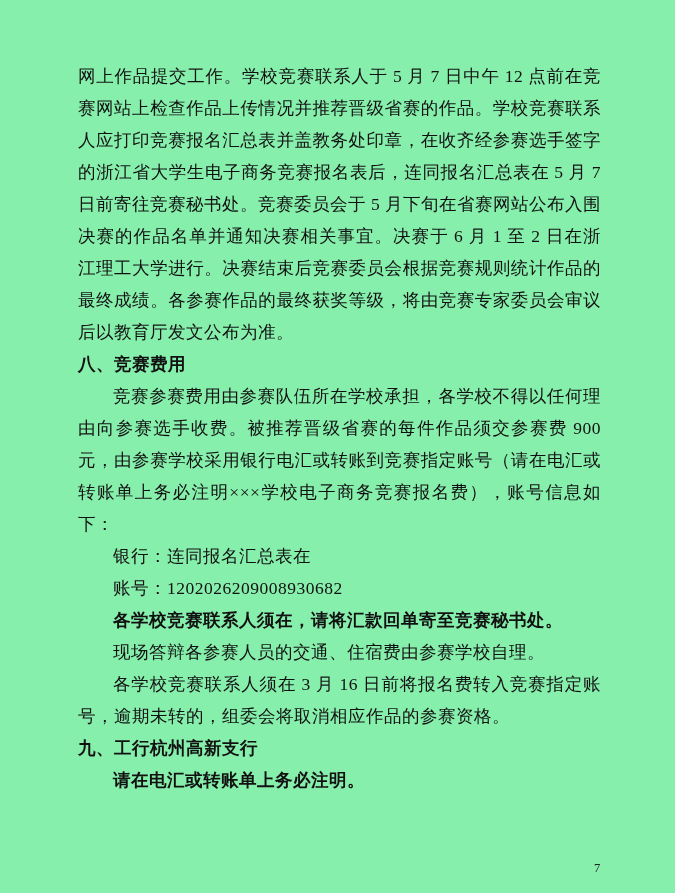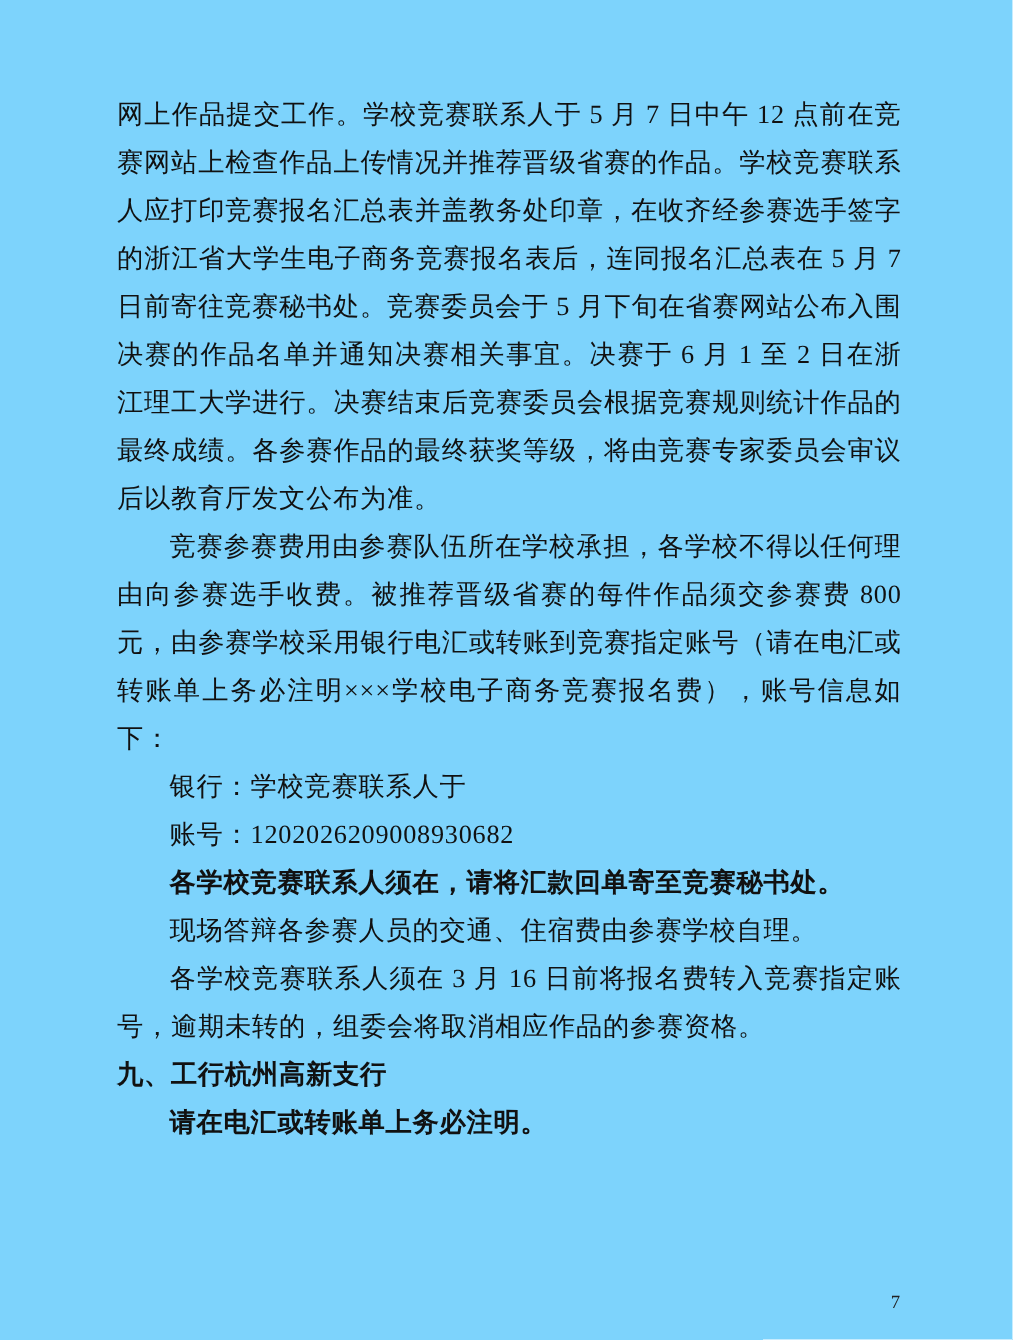--- a/index.html
+++ b/index.html
@@ -1,21 +1,21 @@
 <!DOCTYPE html>
 <html><head>
 <meta charset="utf-8">
 <style>
   * { margin: 0; padding: 0; box-sizing: border-box; }
   html, body { background: #ffffff; }
   .page {
     position: relative;
     width: 675px;
     height: 893px;
-    background: #7dd3fc;
+    background: #86efac;
     color: #111111;
     font-family: "Liberation Serif", "DejaVu Serif", serif;
     overflow: hidden;
   }
   .text-body {
     position: absolute;
     left: 78px;
     top: 60px;
     width: 523px;
   }
@@ -40,22 +40,23 @@
     color: #222222;
     text-align: center;
   }
 </style>
 </head>
 <body>
 
 <div class="page">
   <div class="text-body" id="blocks">
       <p class="block">网上作品提交工作。学校竞赛联系人于 5 月 7 日中午 12 点前在竞赛网站上检查作品上传情况并推荐晋级省赛的作品。学校竞赛联系人应打印竞赛报名汇总表并盖教务处印章，在收齐经参赛选手签字的浙江省大学生电子商务竞赛报名表后，连同报名汇总表在 5 月 7 日前寄往竞赛秘书处。竞赛委员会于 5 月下旬在省赛网站公布入围决赛的作品名单并通知决赛相关事宜。决赛于 6 月 1 至 2 日在浙江理工大学进行。决赛结束后竞赛委员会根据竞赛规则统计作品的最终成绩。各参赛作品的最终获奖等级，将由竞赛专家委员会审议后以教育厅发文公布为准。</p>
-      <p class="block indent">竞赛参赛费用由参赛队伍所在学校承担，各学校不得以任何理由向参赛选手收费。被推荐晋级省赛的每件作品须交参赛费 800 元，由参赛学校采用银行电汇或转账到竞赛指定账号（请在电汇或转账单上务必注明×××学校电子商务竞赛报名费），账号信息如下：</p>
-      <p class="block indent">银行：学校竞赛联系人于</p>
+      <p class="block heading bold">八、竞赛费用</p>
+      <p class="block indent">竞赛参赛费用由参赛队伍所在学校承担，各学校不得以任何理由向参赛选手收费。被推荐晋级省赛的每件作品须交参赛费 900 元，由参赛学校采用银行电汇或转账到竞赛指定账号（请在电汇或转账单上务必注明×××学校电子商务竞赛报名费），账号信息如下：</p>
+      <p class="block indent">银行：连同报名汇总表在</p>
       <p class="block indent">账号：1202026209008930682</p>
       <p class="block indent bold">各学校竞赛联系人须在，请将汇款回单寄至竞赛秘书处。</p>
       <p class="block indent">现场答辩各参赛人员的交通、住宿费由参赛学校自理。</p>
       <p class="block indent">各学校竞赛联系人须在 3 月 16 日前将报名费转入竞赛指定账号，逾期未转的，组委会将取消相应作品的参赛资格。</p>
       <p class="block heading bold">九、工行杭州高新支行</p>
       <p class="block indent bold">请在电汇或转账单上务必注明。</p>
     </div>
   <div class="page-number">7</div>
 </div>
 

